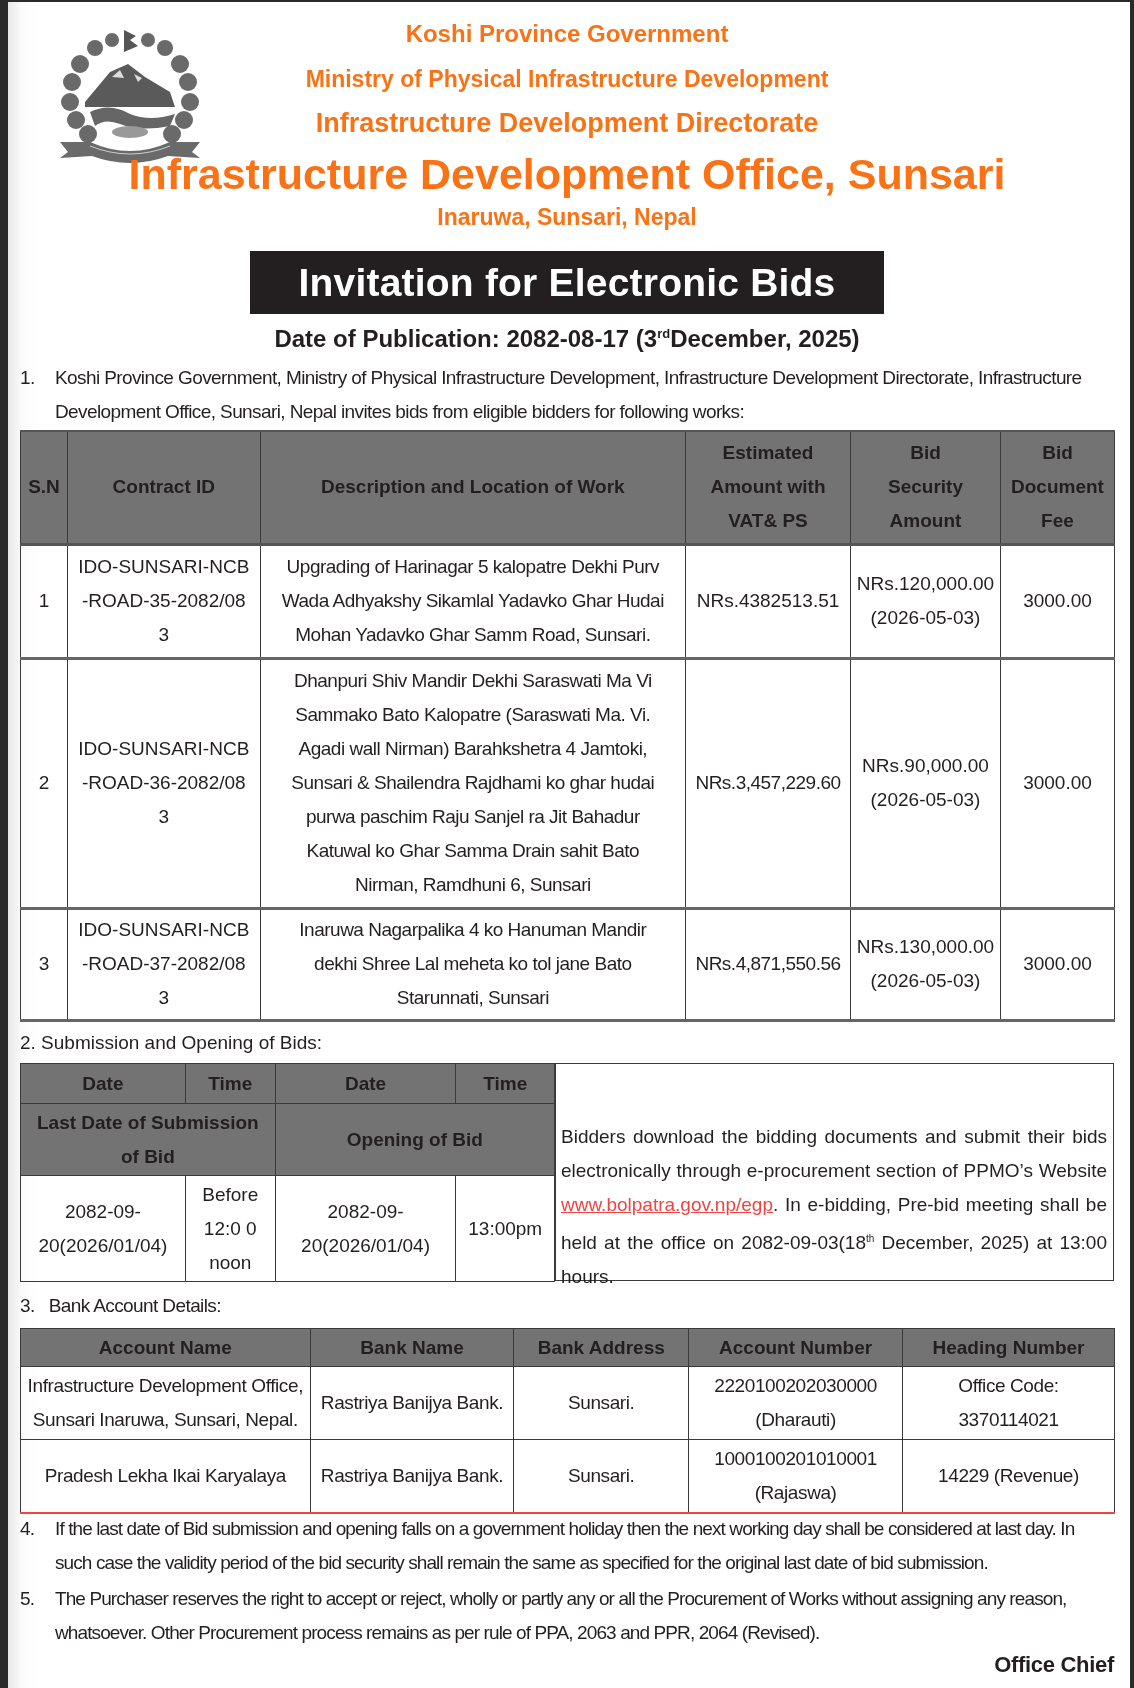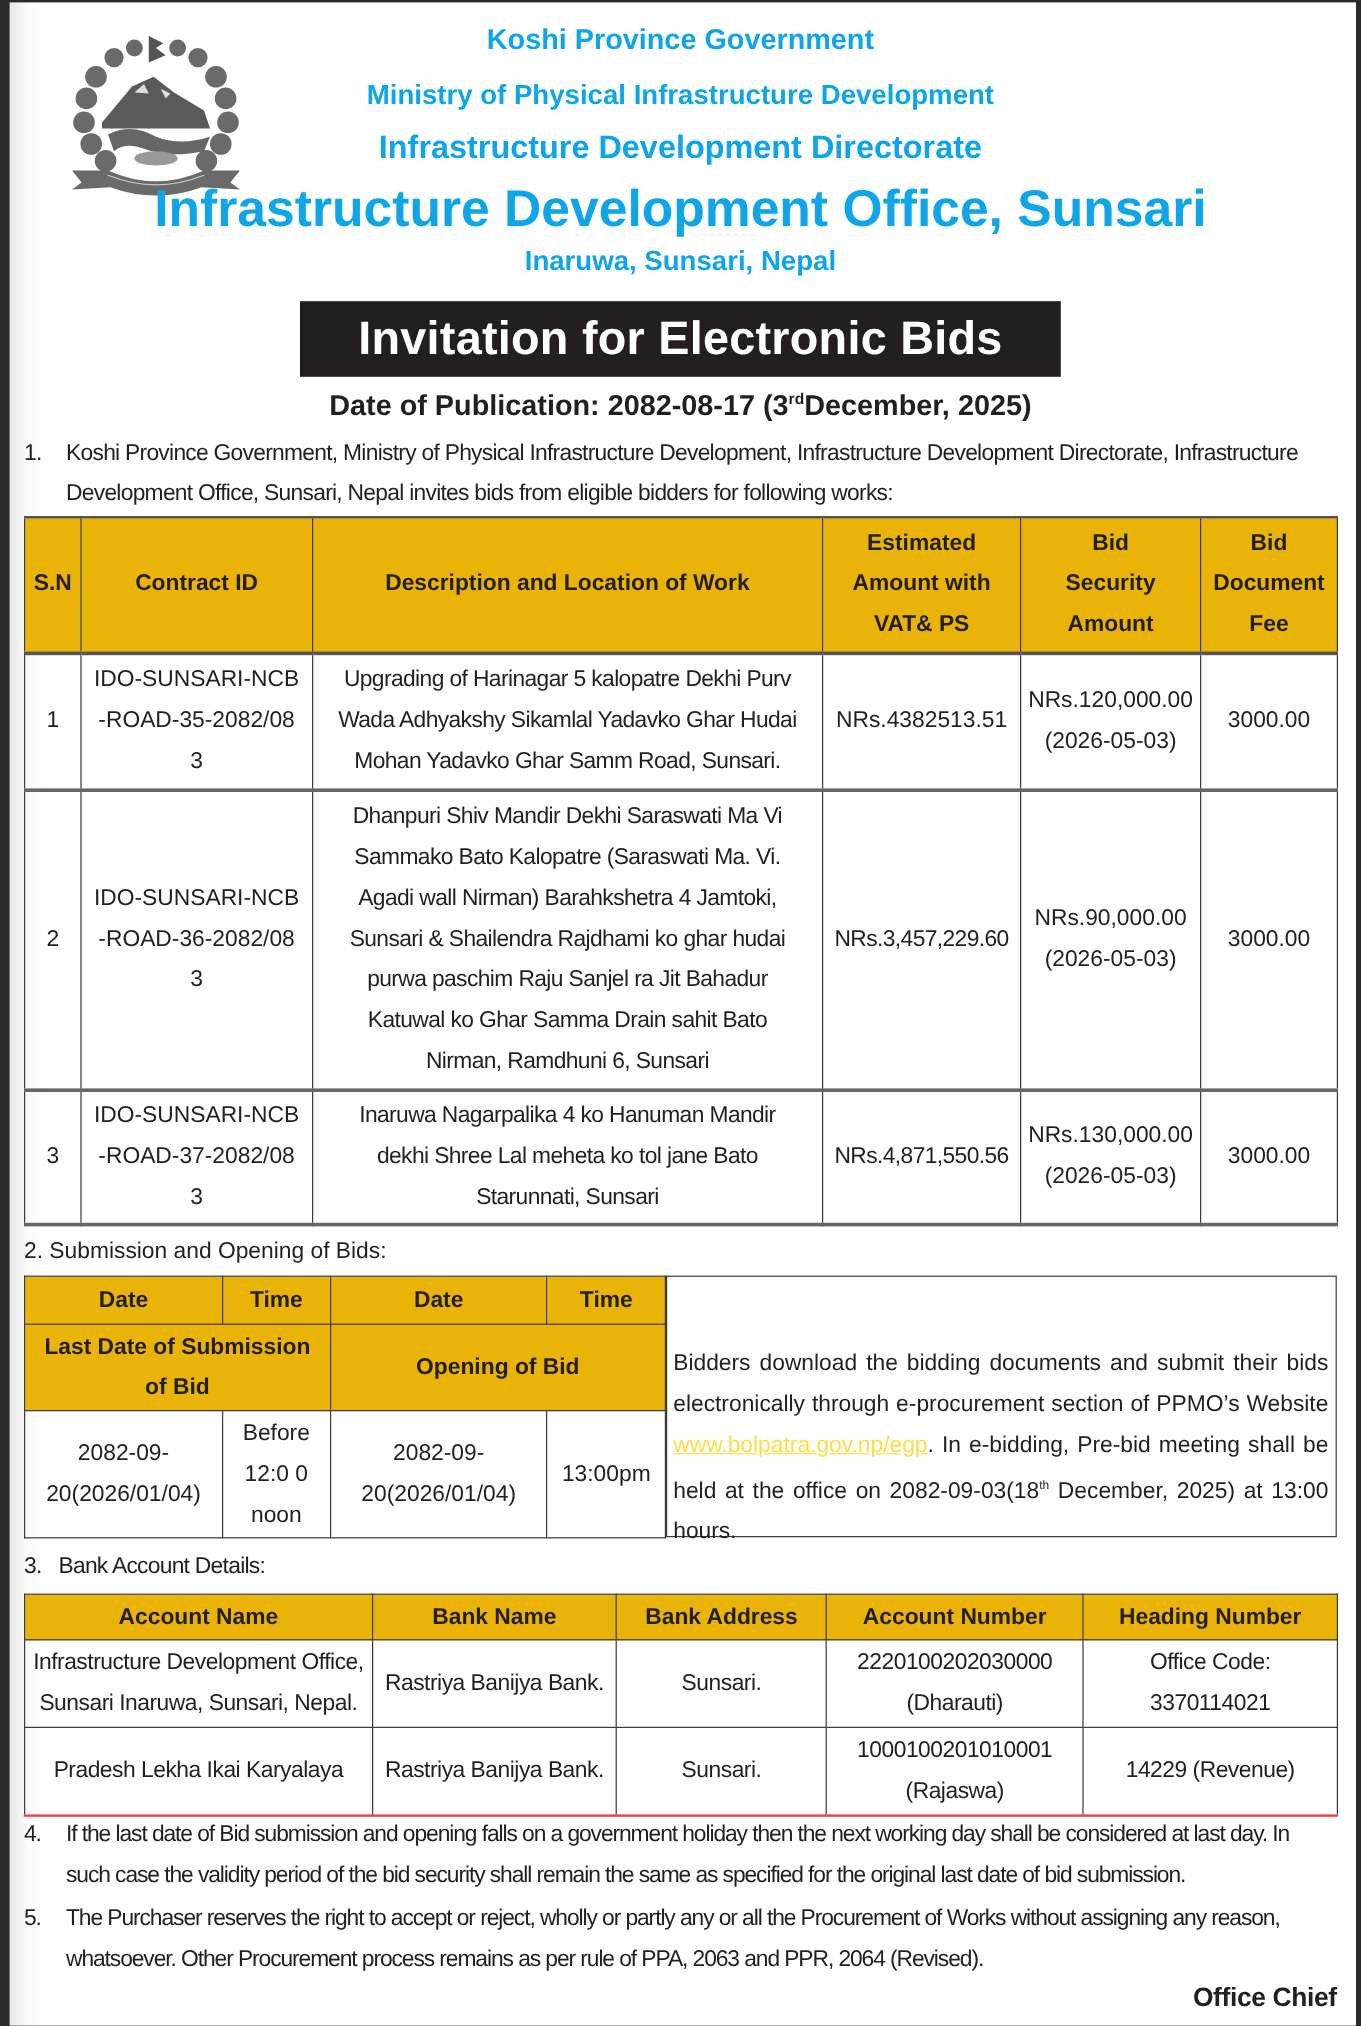--- a/index.html
+++ b/index.html
@@ -3,62 +3,62 @@
 <meta charset="utf-8">
 <style>
   * { box-sizing: border-box; margin: 0; padding: 0; }
   html, body { width: 1134px; height: 1688px; background: #2a2a2a; }
   body { font-family: "Liberation Sans", sans-serif; color: #231f20; position: relative; overflow: hidden; }
   .page {
     position: absolute; left: 8px; top: 2px; width: 1122px; height: 1686px;
     background: linear-gradient(to right, #e8e8e8 0px, #fbfbfb 14px, #ffffff 30px);
   }
   .emblem { position: absolute; left: 50px; top: 22px; width: 160px; height: 148px; }
-  .hdr { position: absolute; left: 0; width: 1134px; text-align: center; font-weight: bold; color: #0ea5e9; }
+  .hdr { position: absolute; left: 0; width: 1134px; text-align: center; font-weight: bold; color: #f97316; }
   .h1 { top: 20px; font-size: 24px; }
   .h2 { top: 66px; font-size: 23px; }
   .h3 { top: 108px; font-size: 27px; }
   .h4 { top: 150px; font-size: 43px; }
   .h5 { top: 204px; font-size: 23px; }
   .banner {
     position: absolute; left: 250px; top: 251px; width: 634px; height: 63px;
     background: #231f20; color: #fff; font-weight: bold; font-size: 39px;
     display: flex; align-items: center; justify-content: center; letter-spacing: 0.2px;
   }
   .pubdate { position: absolute; left: 0; width: 1134px; top: 325px; text-align: center; font-weight: bold; font-size: 24px; }
   .pubdate sup { font-size: 13px; }
 
   .para { position: absolute; left: 20px; width: 1094px; font-size: 19px; line-height: 34px; transform-origin: left top; }
   .para .num { position: absolute; left: 0; }
   .para .txt { display: block; padding-left: 35px; }
   .narrow { letter-spacing: -0.6px; }
 
   table { border-collapse: collapse; position: absolute; font-size: 19px; }
   td, th { border: 1px solid #3a3a3a; text-align: center; vertical-align: middle; font-weight: normal; line-height: 34px; }
-  th { background: #eab308; font-weight: bold; }
+  th { background: #737373; font-weight: bold; }
   .t1 { left: 20px; top: 430px; width: 1095px; border-top: 2px solid #555; border-bottom: 2px solid #555; }
   .t1 thead tr { height: 113px; }
   .t1 thead th { border-bottom: 3px solid #555; }
   .t1 tbody td { padding: 2px 4px; }
   .t1 tbody tr.r1 { height: 114px; }
   .t1 tbody tr.r2 { height: 250px; }
   .t1 tbody tr.r3 { height: 112px; }
   .t1 tbody tr { border-bottom: 3px solid #666; }
   .t1 td.desc { letter-spacing: -0.5px; margin-top: 32px; }
 
   .t2 { left: 20px; top: 1063px; width: 535px; }
   .t2 th { line-height: 34px; }
   .t2 td { line-height: 34px; }
 
   .box2 {
     position: absolute; left: 555px; top: 1063px; width: 559px; height: 218px;
     border: 1px solid #3a3a3a; border-left: 1px solid #3a3a3a;
     padding: 56px 6px 0 5px; font-size: 19px; line-height: 34px; text-align: justify;
   }
-  .box2 a { color: #fde047; text-decoration: underline; }
+  .box2 a { color: #ef4444; text-decoration: underline; }
   .box2 sup { font-size: 10px; }
 
   .t3 { left: 20px; top: 1328px; width: 1095px; border-bottom: 2px solid #ef4444; }
   .t3 th { height: 38px; line-height: 34px; }
   .t3 td { line-height: 34px; padding: 2px 2px; letter-spacing: -0.4px; }
   .t3 tbody tr { height: 73px; }
 
   .chief { position: absolute; right: 20px; top: 1652px; font-weight: bold; font-size: 22px; letter-spacing: -0.3px; }
   .seclbl { position: absolute; left: 20px; font-size: 19px; }
 </style>

